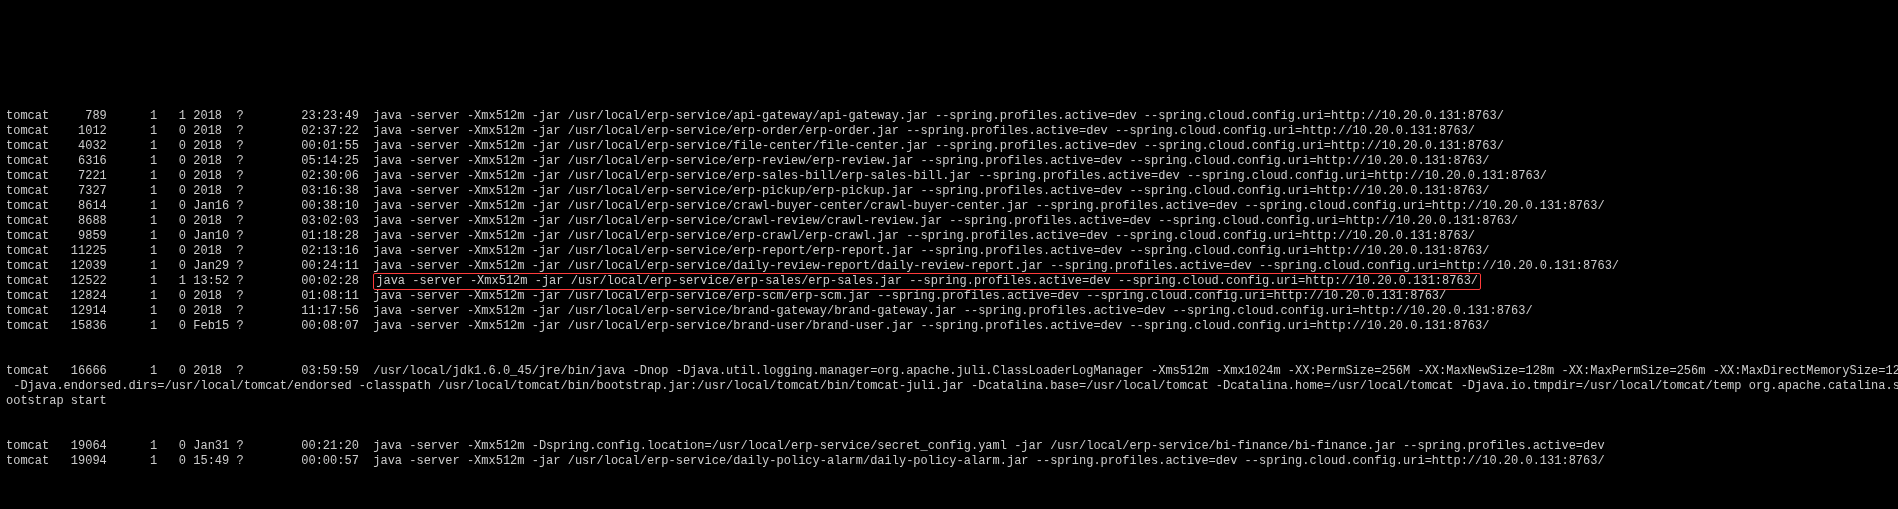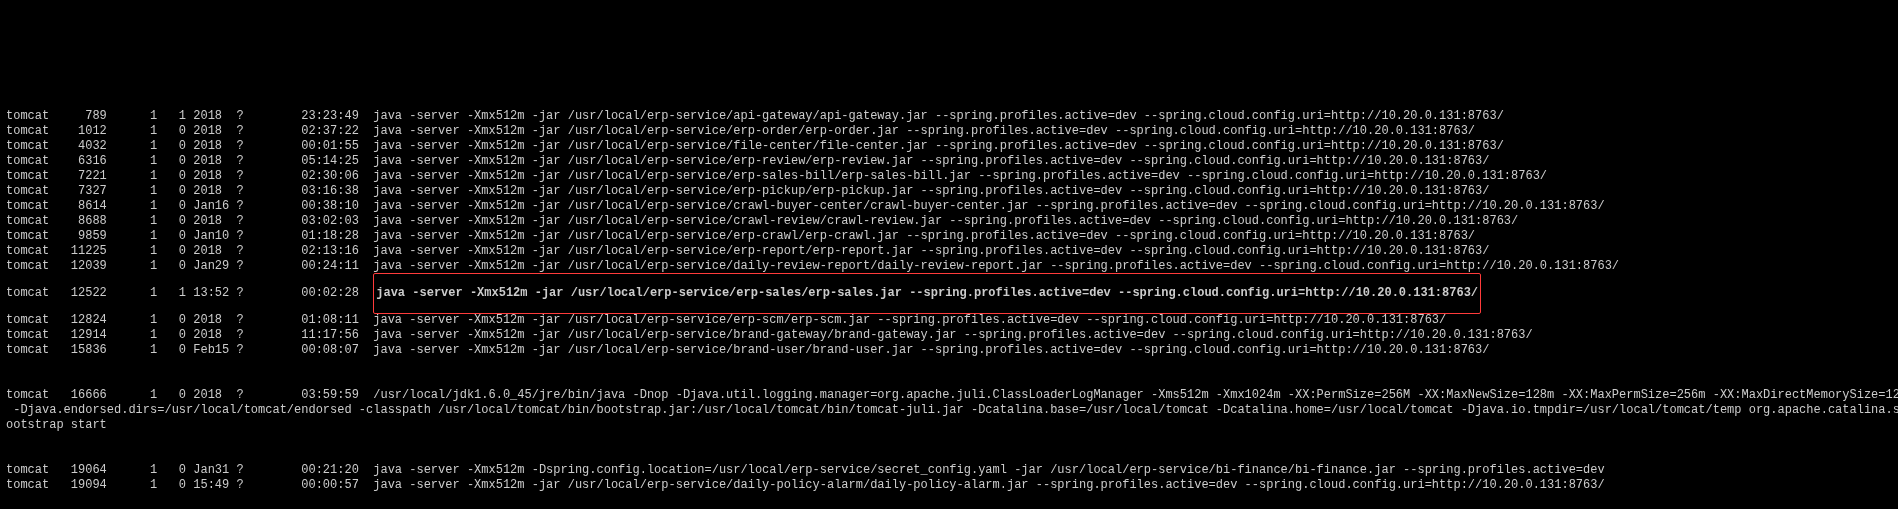--- a/index.html
+++ b/index.html
@@ -16,23 +16,22 @@
   .terminal {
     padding: 4px 6px;
     width: 1898px;
     box-sizing: border-box;
   }
   .line { white-space: pre; }
   .highlight {
     display: inline-block;
     border: 1px solid #ff3b3b;
     border-radius: 2px;
-    padding: 12px 2px;
+    padding: 0 2px;
     margin: -1px 0;
-    font-weight: bold;
   }
 </style>
 </head>
 <body>
 
 
 
 <div class="terminal">
   <div id="rows1"><div class="line">tomcat     789      1   1 2018  ?        23:23:49  java -server -Xmx512m -jar /usr/local/erp-service/api-gateway/api-gateway.jar --spring.profiles.active=dev --spring.cloud.config.uri=http://10.20.0.131:8763/</div><div class="line">tomcat    1012      1   0 2018  ?        02:37:22  java -server -Xmx512m -jar /usr/local/erp-service/erp-order/erp-order.jar --spring.profiles.active=dev --spring.cloud.config.uri=http://10.20.0.131:8763/</div><div class="line">tomcat    4032      1   0 2018  ?        00:01:55  java -server -Xmx512m -jar /usr/local/erp-service/file-center/file-center.jar --spring.profiles.active=dev --spring.cloud.config.uri=http://10.20.0.131:8763/</div><div class="line">tomcat    6316      1   0 2018  ?        05:14:25  java -server -Xmx512m -jar /usr/local/erp-service/erp-review/erp-review.jar --spring.profiles.active=dev --spring.cloud.config.uri=http://10.20.0.131:8763/</div><div class="line">tomcat    7221      1   0 2018  ?        02:30:06  java -server -Xmx512m -jar /usr/local/erp-service/erp-sales-bill/erp-sales-bill.jar --spring.profiles.active=dev --spring.cloud.config.uri=http://10.20.0.131:8763/</div><div class="line">tomcat    7327      1   0 2018  ?        03:16:38  java -server -Xmx512m -jar /usr/local/erp-service/erp-pickup/erp-pickup.jar --spring.profiles.active=dev --spring.cloud.config.uri=http://10.20.0.131:8763/</div><div class="line">tomcat    8614      1   0 Jan16 ?        00:38:10  java -server -Xmx512m -jar /usr/local/erp-service/crawl-buyer-center/crawl-buyer-center.jar --spring.profiles.active=dev --spring.cloud.config.uri=http://10.20.0.131:8763/</div><div class="line">tomcat    8688      1   0 2018  ?        03:02:03  java -server -Xmx512m -jar /usr/local/erp-service/crawl-review/crawl-review.jar --spring.profiles.active=dev --spring.cloud.config.uri=http://10.20.0.131:8763/</div><div class="line">tomcat    9859      1   0 Jan10 ?        01:18:28  java -server -Xmx512m -jar /usr/local/erp-service/erp-crawl/erp-crawl.jar --spring.profiles.active=dev --spring.cloud.config.uri=http://10.20.0.131:8763/</div><div class="line">tomcat   11225      1   0 2018  ?        02:13:16  java -server -Xmx512m -jar /usr/local/erp-service/erp-report/erp-report.jar --spring.profiles.active=dev --spring.cloud.config.uri=http://10.20.0.131:8763/</div><div class="line">tomcat   12039      1   0 Jan29 ?        00:24:11  java -server -Xmx512m -jar /usr/local/erp-service/daily-review-report/daily-review-report.jar --spring.profiles.active=dev --spring.cloud.config.uri=http://10.20.0.131:8763/</div><div class="line">tomcat   12522      1   1 13:52 ?        00:02:28  <span class="highlight">java -server -Xmx512m -jar /usr/local/erp-service/erp-sales/erp-sales.jar --spring.profiles.active=dev --spring.cloud.config.uri=http://10.20.0.131:8763/</span></div><div class="line">tomcat   12824      1   0 2018  ?        01:08:11  java -server -Xmx512m -jar /usr/local/erp-service/erp-scm/erp-scm.jar --spring.profiles.active=dev --spring.cloud.config.uri=http://10.20.0.131:8763/</div><div class="line">tomcat   12914      1   0 2018  ?        11:17:56  java -server -Xmx512m -jar /usr/local/erp-service/brand-gateway/brand-gateway.jar --spring.profiles.active=dev --spring.cloud.config.uri=http://10.20.0.131:8763/</div><div class="line">tomcat   15836      1   0 Feb15 ?        00:08:07  java -server -Xmx512m -jar /usr/local/erp-service/brand-user/brand-user.jar --spring.profiles.active=dev --spring.cloud.config.uri=http://10.20.0.131:8763/</div></div>
   <div id="longrow"><div class="line">tomcat   16666      1   0 2018  ?        03:59:59  /usr/local/jdk1.6.0_45/jre/bin/java -Dnop -Djava.util.logging.manager=org.apache.juli.ClassLoaderLogManager -Xms512m -Xmx1024m -XX:PermSize=256M -XX:MaxNewSize=128m -XX:MaxPermSize=256m -XX:MaxDirectMemorySize=128m -Xss3m</div><div class="line"> -Djava.endorsed.dirs=/usr/local/tomcat/endorsed -classpath /usr/local/tomcat/bin/bootstrap.jar:/usr/local/tomcat/bin/tomcat-juli.jar -Dcatalina.base=/usr/local/tomcat -Dcatalina.home=/usr/local/tomcat -Djava.io.tmpdir=/usr/local/tomcat/temp org.apache.catalina.startup.B</div><div class="line">ootstrap start</div></div>

